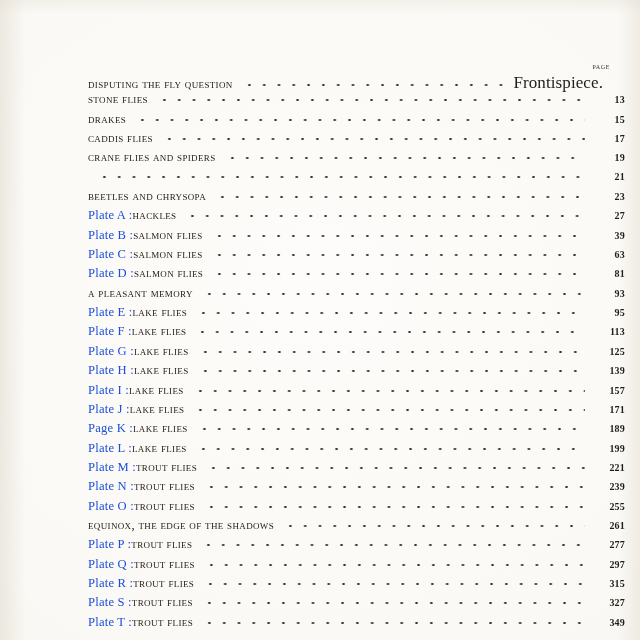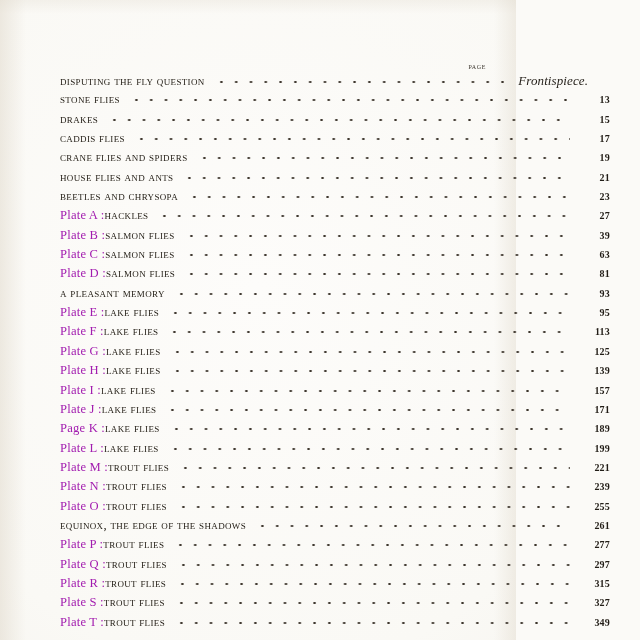--- a/index.html
+++ b/index.html
@@ -29,21 +29,21 @@
     inset: 0;
     background:
       linear-gradient(90deg, rgba(225,218,205,.55) 0px, rgba(255,255,255,0) 26px),
       linear-gradient(270deg, rgba(225,218,205,.45) 0px, rgba(255,255,255,0) 22px),
       linear-gradient(180deg, rgba(225,218,205,.30) 0px, rgba(255,255,255,0) 14px);
     pointer-events: none;
   }
 
   .page {
     position: relative;
-    width: 516px;
+    width: 640px;
     height: 640px;
     box-sizing: border-box;
   }
 
   
   .title {
     text-align: center;
     font-size: 20.5px;
     letter-spacing: 1.9px;
     word-spacing: 7px;
@@ -91,38 +91,39 @@
     left: 0;
     top: 73px;
     width: 640px;
   }
 
   .entry {
     display: flex;
     align-items: baseline;
     height: 19.35px;
     padding-left: 60px;
-    padding-right: 30px;
+    padding-right: 15px;
     box-sizing: border-box;
     white-space: nowrap;
+    margin-left: 28px;
   }
 
   .entry-title {
     font-size: 12.6px;
     font-variant: small-caps;
     text-transform: lowercase;
     letter-spacing: .35px;
     color: #262119;
     flex: 0 0 auto;
   }
   
   .entry-prefix {
     font-size: 12.6px;
     letter-spacing: .2px;
-    color: #a21caf;
+    color: #1d4ed8;
     flex: 0 0 auto;
     text-transform: none;
     font-variant: normal;
   }
 
   .leaders {
     flex: 1 1 auto;
     margin: 0 6px 0 9px;
     height: 10px;
     position: relative;
@@ -145,22 +146,21 @@
     flex: 0 0 34px;
     text-align: right;
     font-size: 10px;
     font-weight: 700;
     letter-spacing: .2px;
     color: #221d17;
   }
   .pagenum.frontis {
     flex: 0 0 auto;
     font-weight: 400;
-    font-style: italic;
-    font-size: 13px;
+    font-size: 17px;
     letter-spacing: .1px;
     padding-right: 22px;
   }
 </style>
 </head>
 <body>
 
 <div class="page">
   <div class="paper"></div>
 
@@ -192,21 +192,20 @@
         <span class="entry-title">Caddis Flies</span>
         <span class="leaders"></span>
         <span class="pagenum">17</span>
       </div>
       <div class="entry">
         <span class="entry-title">Crane Flies and Spiders</span>
         <span class="leaders"></span>
         <span class="pagenum">19</span>
       </div>
       <div class="entry">
-        <span class="entry-title">House Flies and Ants</span>
         <span class="leaders"></span>
         <span class="pagenum">21</span>
       </div>
       <div class="entry">
         <span class="entry-title">Beetles and Chrysopa</span>
         <span class="leaders"></span>
         <span class="pagenum">23</span>
       </div>
       <div class="entry">
         <span class="entry-prefix">Plate A : </span>

